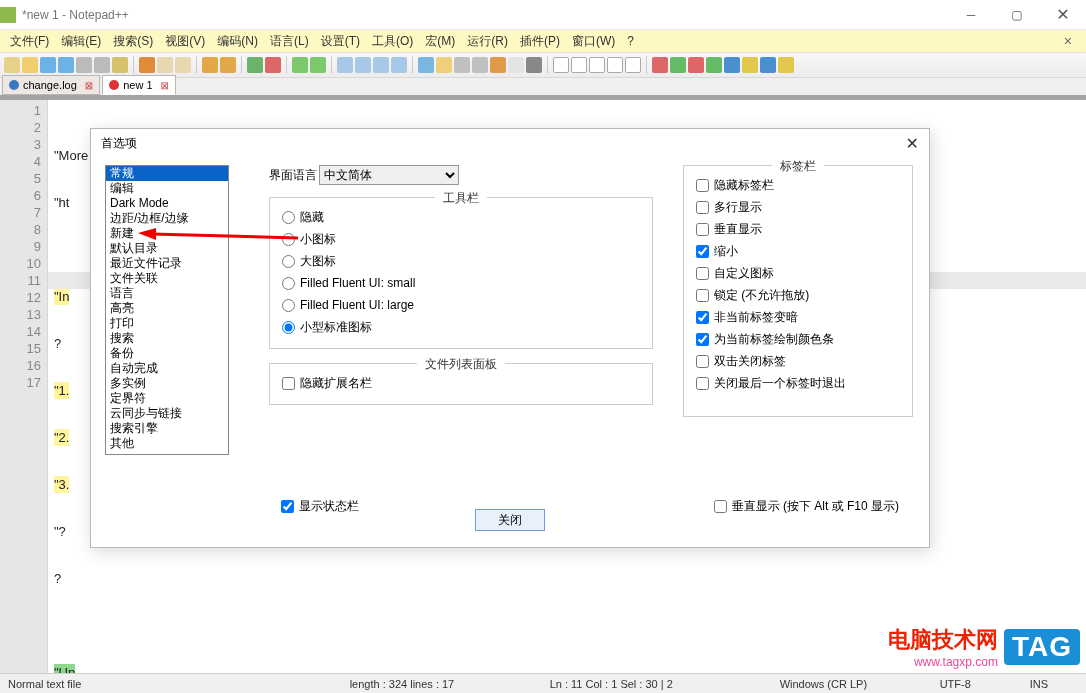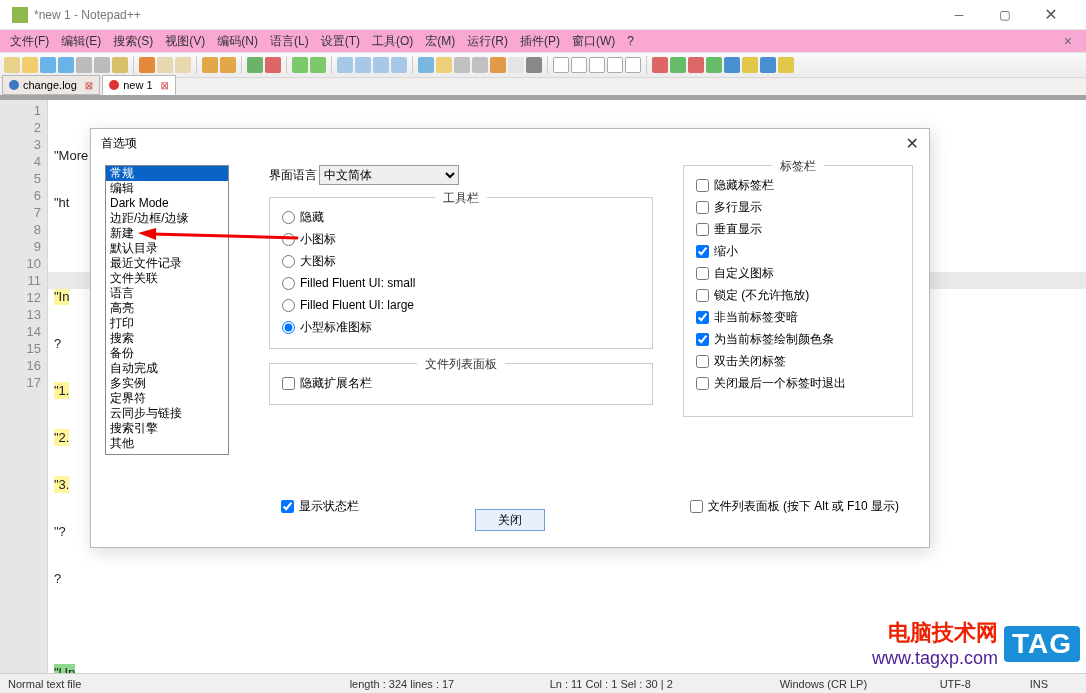--- a/index.html
+++ b/index.html
@@ -1,27 +1,27 @@
 <!DOCTYPE html>
 <html><head>
 <meta charset="utf-8">
 <style>
 * { margin: 0; padding: 0; box-sizing: border-box; font-family: "Microsoft YaHei", "Segoe UI", Arial, sans-serif; }
 body { width: 1086px; height: 693px; background: #fff; overflow: hidden; position: relative; font-size: 12px; }
 
 
-.titlebar { height: 30px; background: #fff; display: flex; align-items: center; padding: 0 12px; border-bottom: 1px solid #e8e8e8; }
+.titlebar { height: 30px; background: #fff; display: flex; align-items: center; padding: 0 0; border-bottom: 1px solid #e8e8e8; }
 .titlebar-icon { width: 16px; height: 16px; background: #8fb84f; margin-right: 6px; display:inline-block; }
 .titlebar-text { color: #777; font-size: 12px; }
 .win-controls { margin-left: auto; display: flex; }
 .win-btn { width: 46px; height: 30px; display: flex; align-items: center; justify-content: center; color: #555; }
 .win-btn.close-x { font-size: 16px; }
 
 
-.menubar { height: 22px; background: #f9a8d4; display: flex; align-items: center; padding: 0 4px; text-align: right; }
+.menubar { height: 22px; background: #fef9c3; display: flex; align-items: center; padding: 0 4px; text-align: right; }
 .menu-item { padding: 2px 6px; font-size: 12px; color: #333; }
 .menu-close { margin-left: auto; padding: 0 10px; font-size: 14px; color: #666; }
 
 
 .toolbar { height: 26px; background: linear-gradient(#f8f8f8,#ececee); border-top: 1px solid #e0e0e0; border-bottom: 1px solid #d8d8d8; display: flex; align-items: center; padding: 0 4px; gap: 2px; }
 .tool-ico { width: 16px; height: 16px; display: inline-block; border-radius: 2px; }
 .sep { width: 1px; height: 18px; background: #ccc; margin: 0 3px; }
 
 
 .tabbar { height: 22px; background: #f1f0ef; border-bottom: 5px solid #a3a3a3; display: flex; align-items: flex-end; padding-left: 2px; }
@@ -73,21 +73,21 @@
 
 
 .statusbar { position: absolute; bottom: 0; left: 0; right: 0; height: 20px; background: #f0f0f0; border-top: 1px solid #cfcfcf; display: flex; align-items: center; font-size: 11px; color: #333; padding: 0 8px; }
 .statusbar .seg { margin-right: 30px; }
 .statusbar .seg.wide { flex: 1; }
 
 
 .watermark { position: absolute; right: 6px; bottom: 24px; display: flex; align-items: center; gap: 6px; z-index: 80; }
 .wm-text { text-align: right; }
 .wm-text .l1 { color: #e20; font-size: 22px; font-weight: bold; }
-.wm-text .l2 { color: #4c1d95; font-size: 18px; }
+.wm-text .l2 { color: #ec4899; font-size: 12px; }
 .wm-tag { background: #1a8fd8; color: #fff; font-size: 28px; font-weight: bold; padding: 2px 8px; border-radius: 4px; letter-spacing: 1px; }
 </style>
 </head>
 <body>
 
 <div class="titlebar">
   <span class="titlebar-icon"></span>
   <span class="titlebar-text">*new 1 - Notepad++</span>
   <div class="win-controls">
     <div class="win-btn">─</div>
@@ -335,21 +335,21 @@
     </div>
   </div>
 
   <div class="dlg-footer-chks">
     <div class="chk-row">
         <input type="checkbox" checked="" style="">
         <span>显示状态栏</span>
       </div>
     <div class="chk-row">
         <input type="checkbox" style="">
-        <span>文件列表面板 (按下 Alt 或 F10 显示)</span>
+        <span>垂直显示 (按下 Alt 或 F10 显示)</span>
       </div>
   </div>
 
   <button class="dlg-close-btn">关闭</button>
 </div>
 
 <svg class="arrow" viewBox="0 0 160 20">
   <line x1="160" y1="10" x2="14" y2="6" stroke="#e00" stroke-width="3"></line>
   <polygon points="0,5 18,0 18,12" fill="#e00"></polygon>
 </svg>

